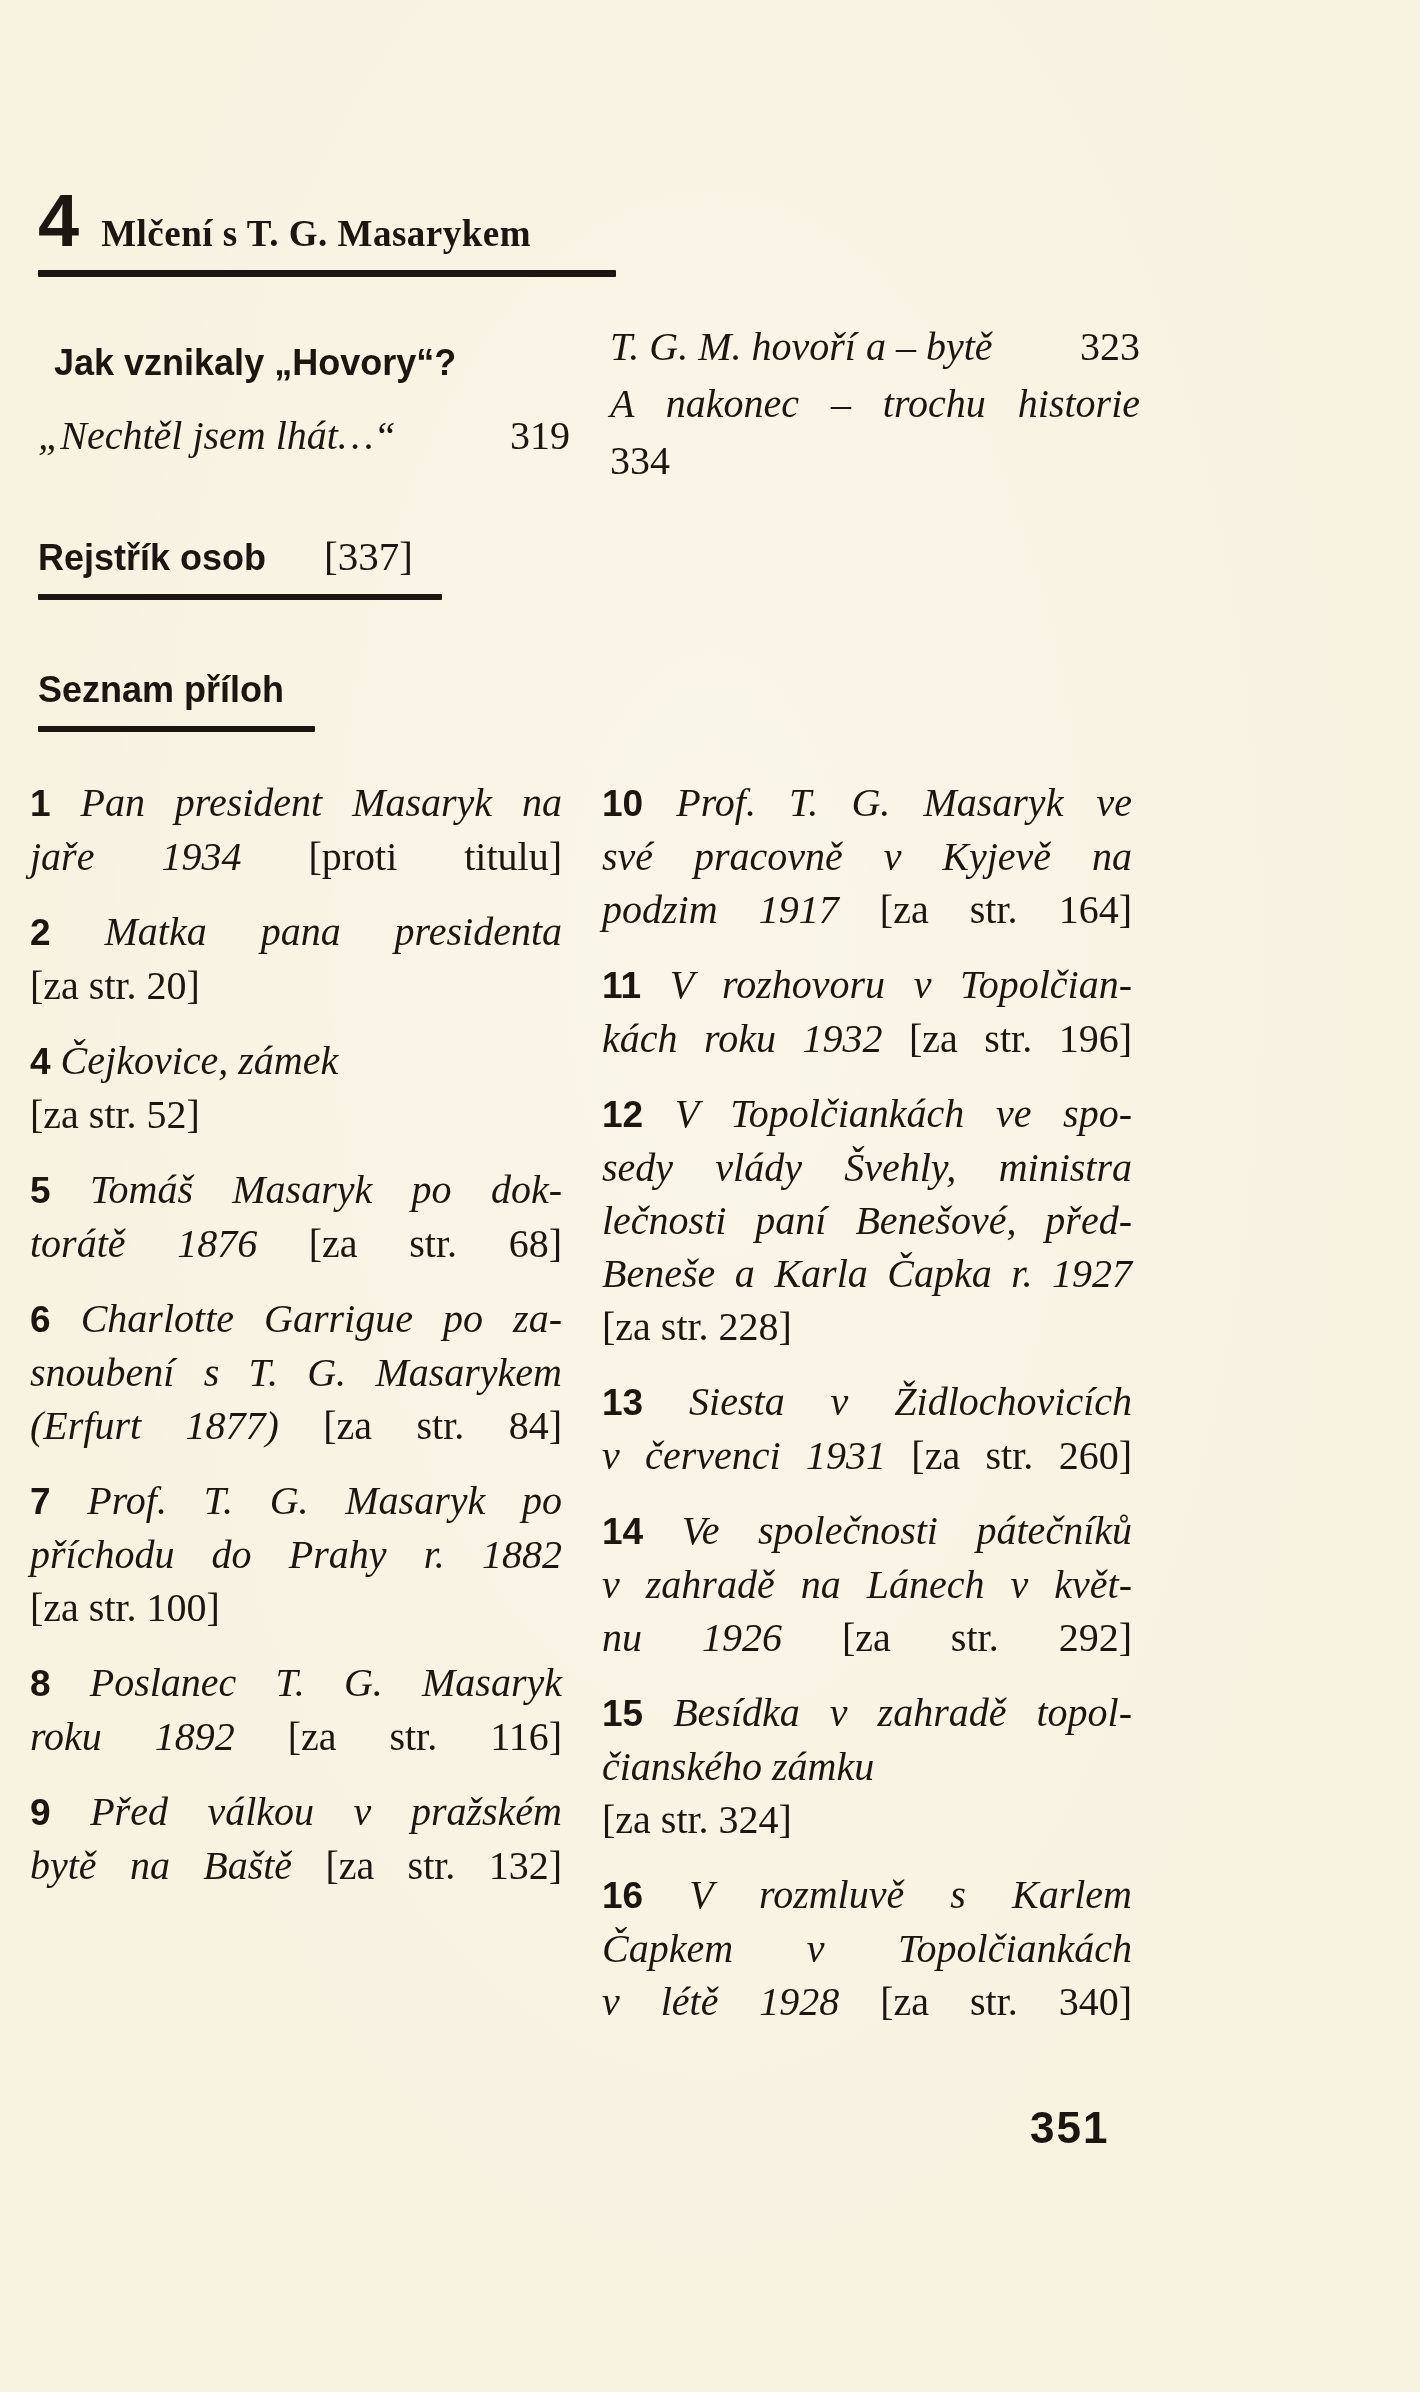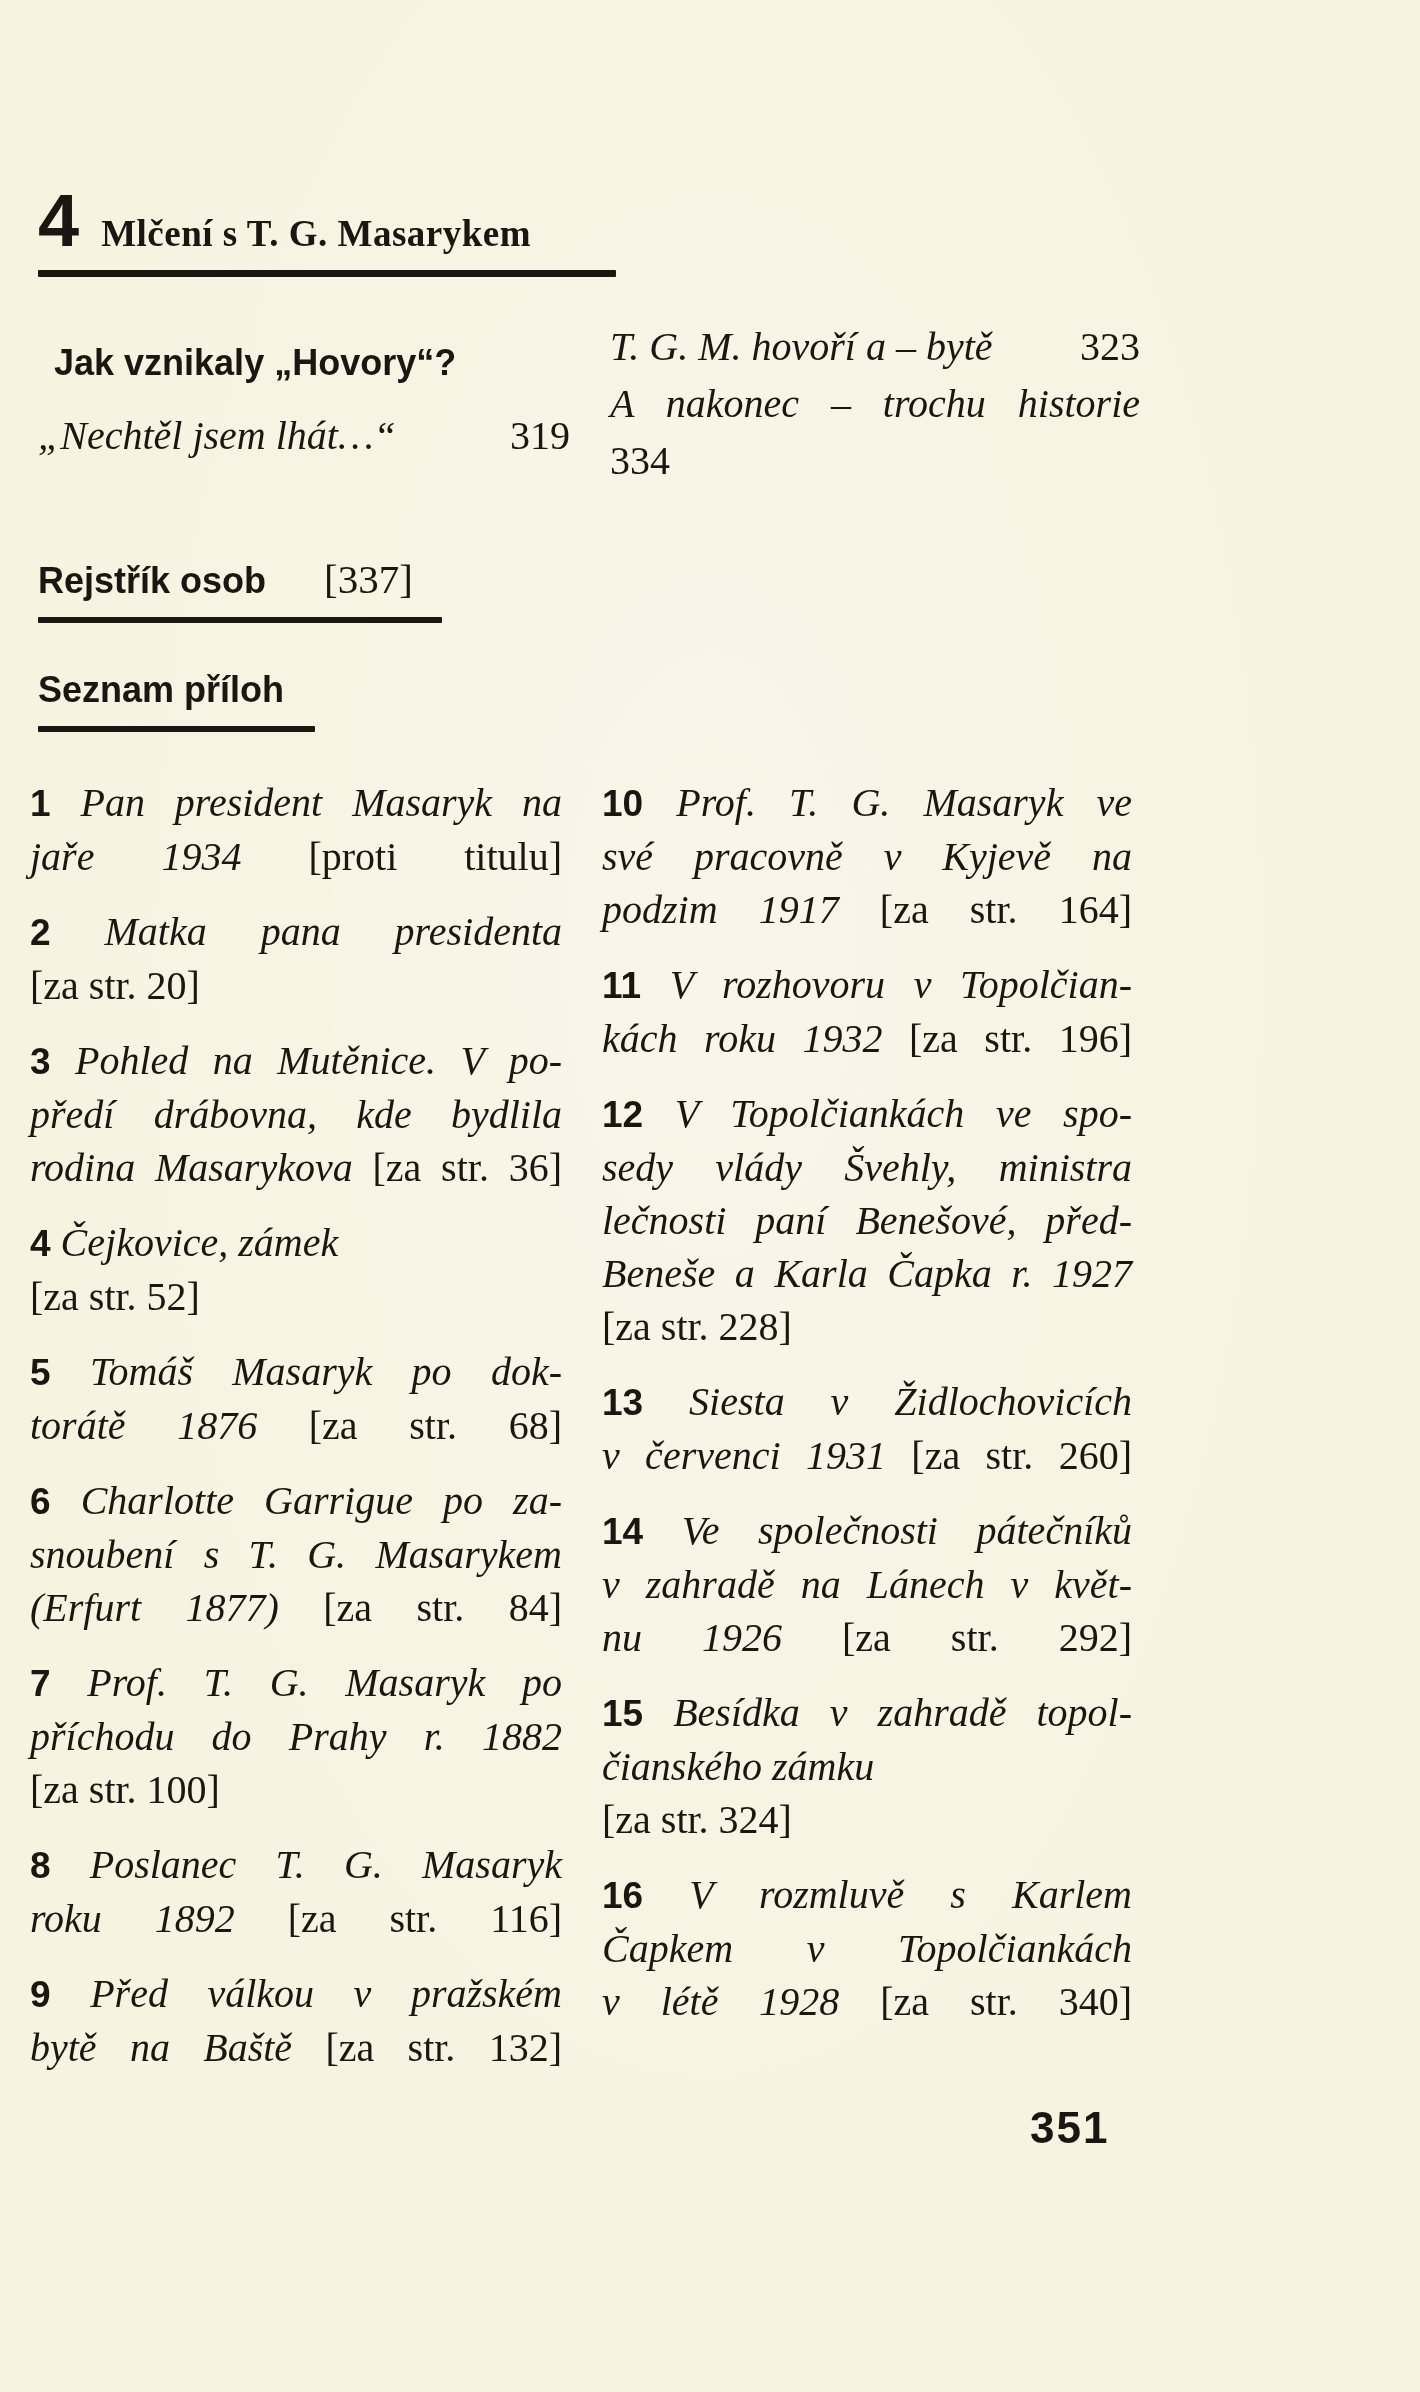--- a/index.html
+++ b/index.html
@@ -35,21 +35,21 @@
   .toc-head{font-family:"Liberation Sans",sans-serif;font-weight:bold;font-size:36px;line-height:57px;margin:16px;}
   .toc-line{font-size:40px;line-height:57px;margin:0;}
   .ital{font-style:italic;}
   .roman{font-style:normal;}
   .flexline{display:flex;justify-content:space-between;align-items:baseline;}
   .just{text-align:justify;text-align-last:justify;-moz-text-align-last:justify;}
 
   
   .index-sec{position:absolute;left:38px;top:532px;}
   .sec-row{display:flex;align-items:baseline;gap:58px;}
-  .sec-label{font-family:"Liberation Sans",sans-serif;font-weight:bold;font-size:36px;line-height:52px;margin-top:23px;}
+  .sec-label{font-family:"Liberation Sans",sans-serif;font-weight:bold;font-size:36px;line-height:52px;}
   .idx-page{font-size:41px;}
   .rule-idx{width:404px;height:6px;margin-top:10px;}
 
   
   .appendix-sec{position:absolute;left:38px;top:664px;}
   .rule-app{width:277px;height:6px;margin-top:10px;}
 
   
   .lists{position:absolute;left:30px;top:776px;width:1102px;display:flex;gap:40px;}
   .lists .colL{width:532px;}
@@ -119,25 +119,20 @@
     <div class="colL" id="listL">
         <div class="item">
           <p class="line just"><span class="num">1</span> <span class="ital">Pan president Masaryk na</span></p>
           <p class="line just"><span class="ital">jaře 1934 </span><span class="roman">[proti titulu]</span></p>
         </div>
         <div class="item">
           <p class="line just"><span class="num">2</span> <span class="ital">Matka pana presidenta</span></p>
           <p class="line"><span class="roman">[za str. 20]</span></p>
         </div>
         <div class="item">
-          <p class="line just"><span class="num">3</span> <span class="ital">Pohled na Mutěnice. V po-</span></p>
-          <p class="line just"><span class="ital">předí drábovna, kde bydlila</span></p>
-          <p class="line just"><span class="ital">rodina Masarykova </span><span class="roman">[za str. 36]</span></p>
-        </div>
-        <div class="item">
           <p class="line"><span class="num">4</span> <span class="ital">Čejkovice, zámek</span></p>
           <p class="line"><span class="roman">[za str. 52]</span></p>
         </div>
         <div class="item">
           <p class="line just"><span class="num">5</span> <span class="ital">Tomáš Masaryk po dok-</span></p>
           <p class="line just"><span class="ital">torátě 1876 </span><span class="roman">[za str. 68]</span></p>
         </div>
         <div class="item">
           <p class="line just"><span class="num">6</span> <span class="ital">Charlotte Garrigue po za-</span></p>
           <p class="line just"><span class="ital">snoubení s T. G. Masarykem</span></p>

